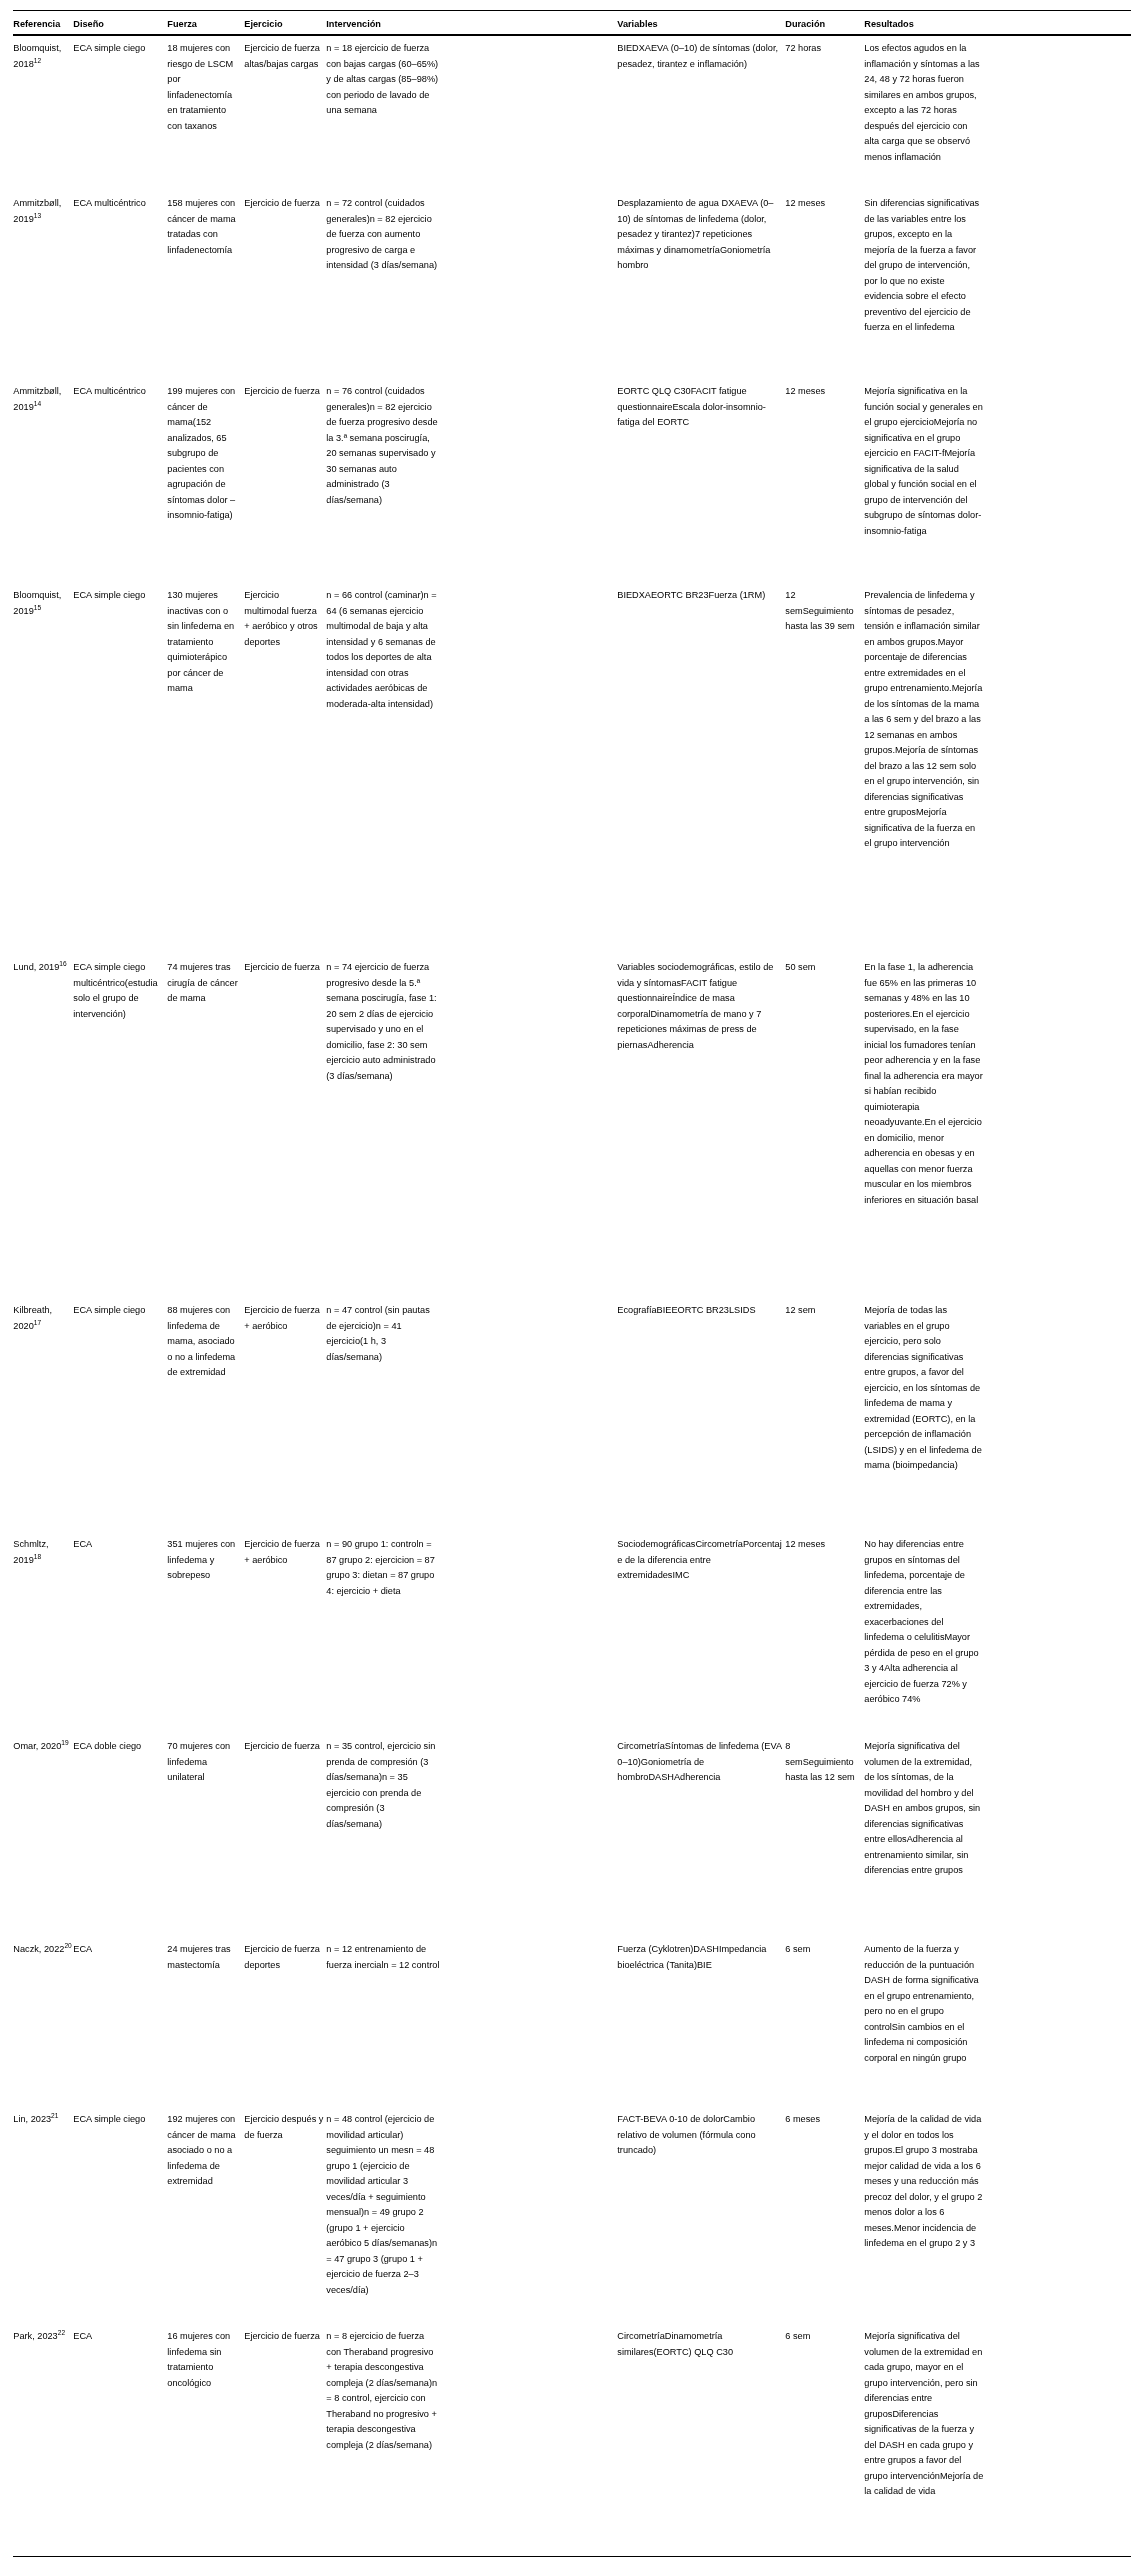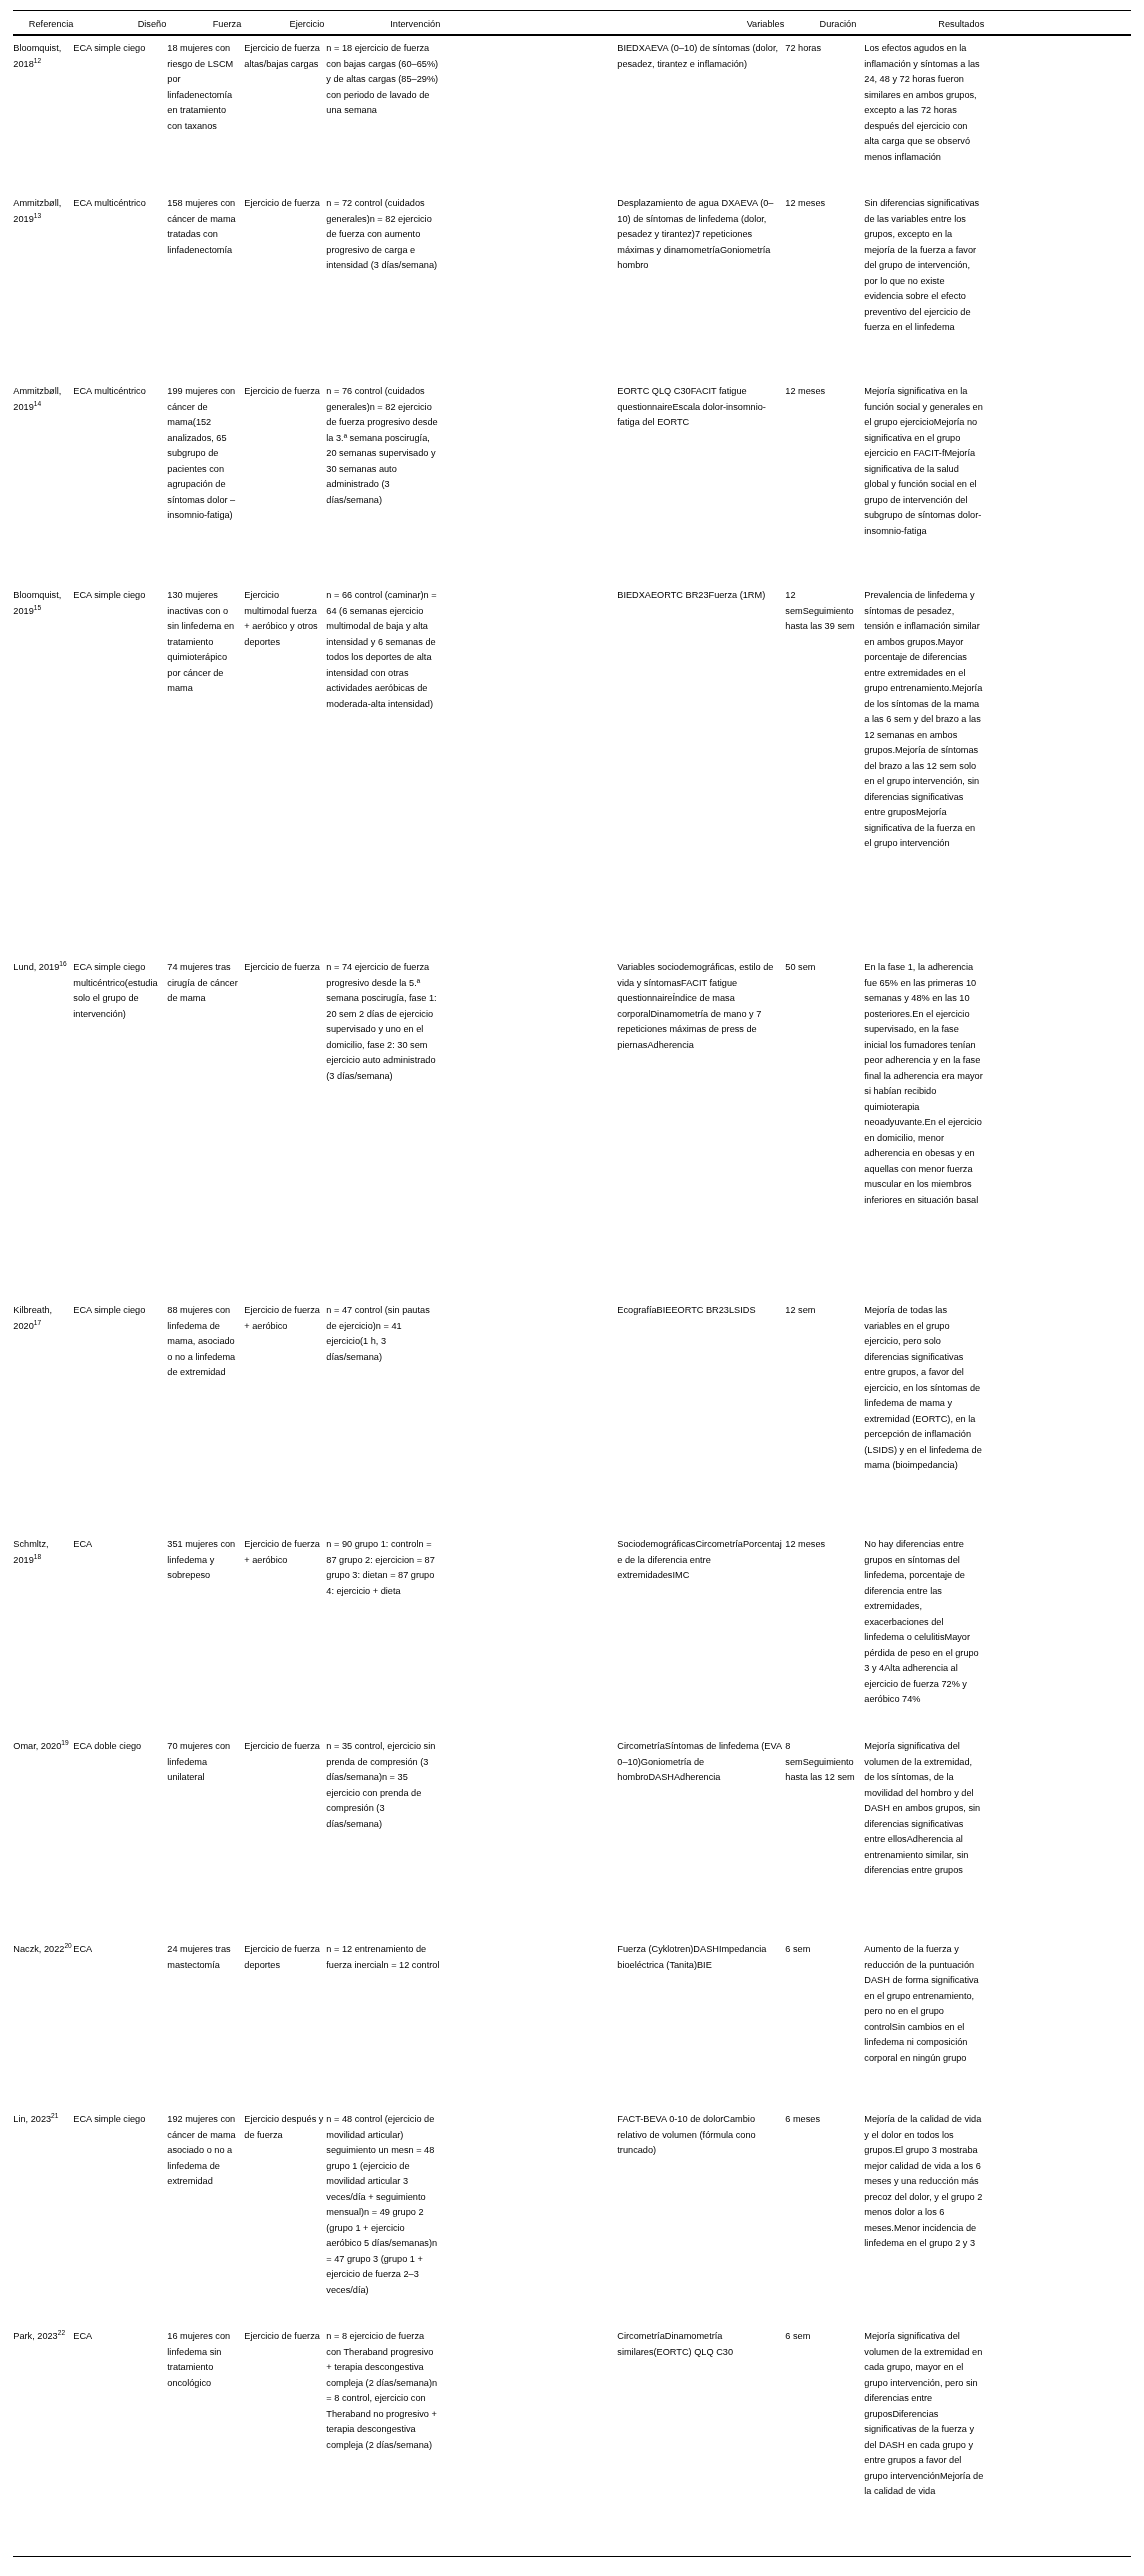--- a/index.html
+++ b/index.html
@@ -9,21 +9,21 @@
     font-family:"Liberation Sans",sans-serif;font-size:9.2px;line-height:15.5px;color:#000;
     overflow:hidden;
   }
   table.studies{
     border-collapse:collapse;table-layout:fixed;width:1118px;
     border-top:1.5px solid #000;border-bottom:1.5px solid #000;
   }
   col.c1{width:60px}col.c2{width:94px}col.c3{width:77px}col.c4{width:82px}
   col.c5{width:291px}col.c6{width:168px}col.c7{width:79px}col.c8{width:267px}
   thead th{
-    font-weight:400;text-align:right;vertical-align:top;
+    font-weight:700;text-align:left;vertical-align:top;
     padding:5.9px 0 1.5px 0;border-bottom:2.2px solid #000;
   }
   tbody td{vertical-align:top;padding:5.2px 0 0 0;}
   
   .cw{overflow-wrap:break-word;}
   .w1{width:60px}.w2{width:93px}.w3{width:74px}.w4{width:80px}
   .w5{width:114px}.w6{width:167px}.w7{width:71px}.w8{width:120px}
   
   tbody tr:nth-child(1){height:156px}
   tbody tr:nth-child(2){height:188px}
@@ -89,21 +89,21 @@
           <td>
             <div class="cw w2">ECA simple ciego</div>
           </td>
           <td>
             <div class="cw w3">18 mujeres con riesgo de LSCM por linfadenectomía en tratamiento con taxanos</div>
           </td>
           <td>
             <div class="cw w4">Ejercicio de fuerza altas/bajas cargas</div>
           </td>
           <td>
-            <div class="cw w5">n = 18 ejercicio de fuerza con bajas cargas (60–65%) y de altas cargas (85–29%) con periodo de lavado de una semana</div>
+            <div class="cw w5">n = 18 ejercicio de fuerza con bajas cargas (60–65%) y de altas cargas (85–98%) con periodo de lavado de una semana</div>
           </td>
           <td>
             <div class="cw w6">BIEDXAEVA (0–10) de síntomas (dolor, pesadez, tirantez e inflamación)</div>
           </td>
           <td>
             <div class="cw w7">72 horas</div>
           </td>
           <td>
             <div class="cw w8">Los efectos agudos en la inflamación y síntomas a las 24, 48 y 72 horas fueron similares en ambos grupos, excepto a las 72 horas después del ejercicio con alta carga que se observó menos inflamación</div>
           </td>

